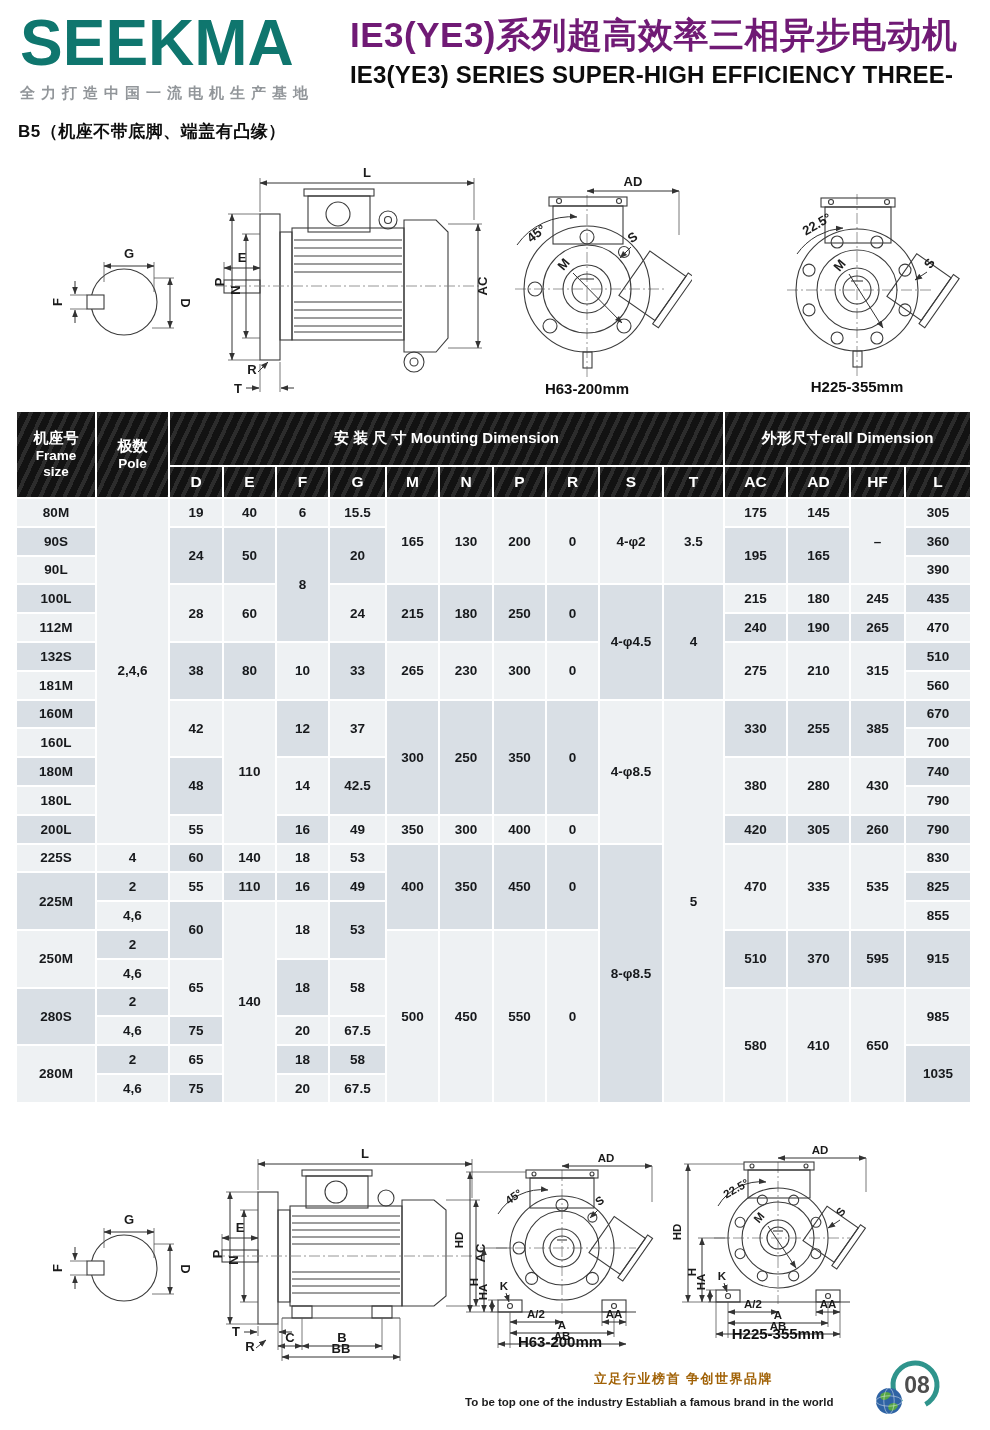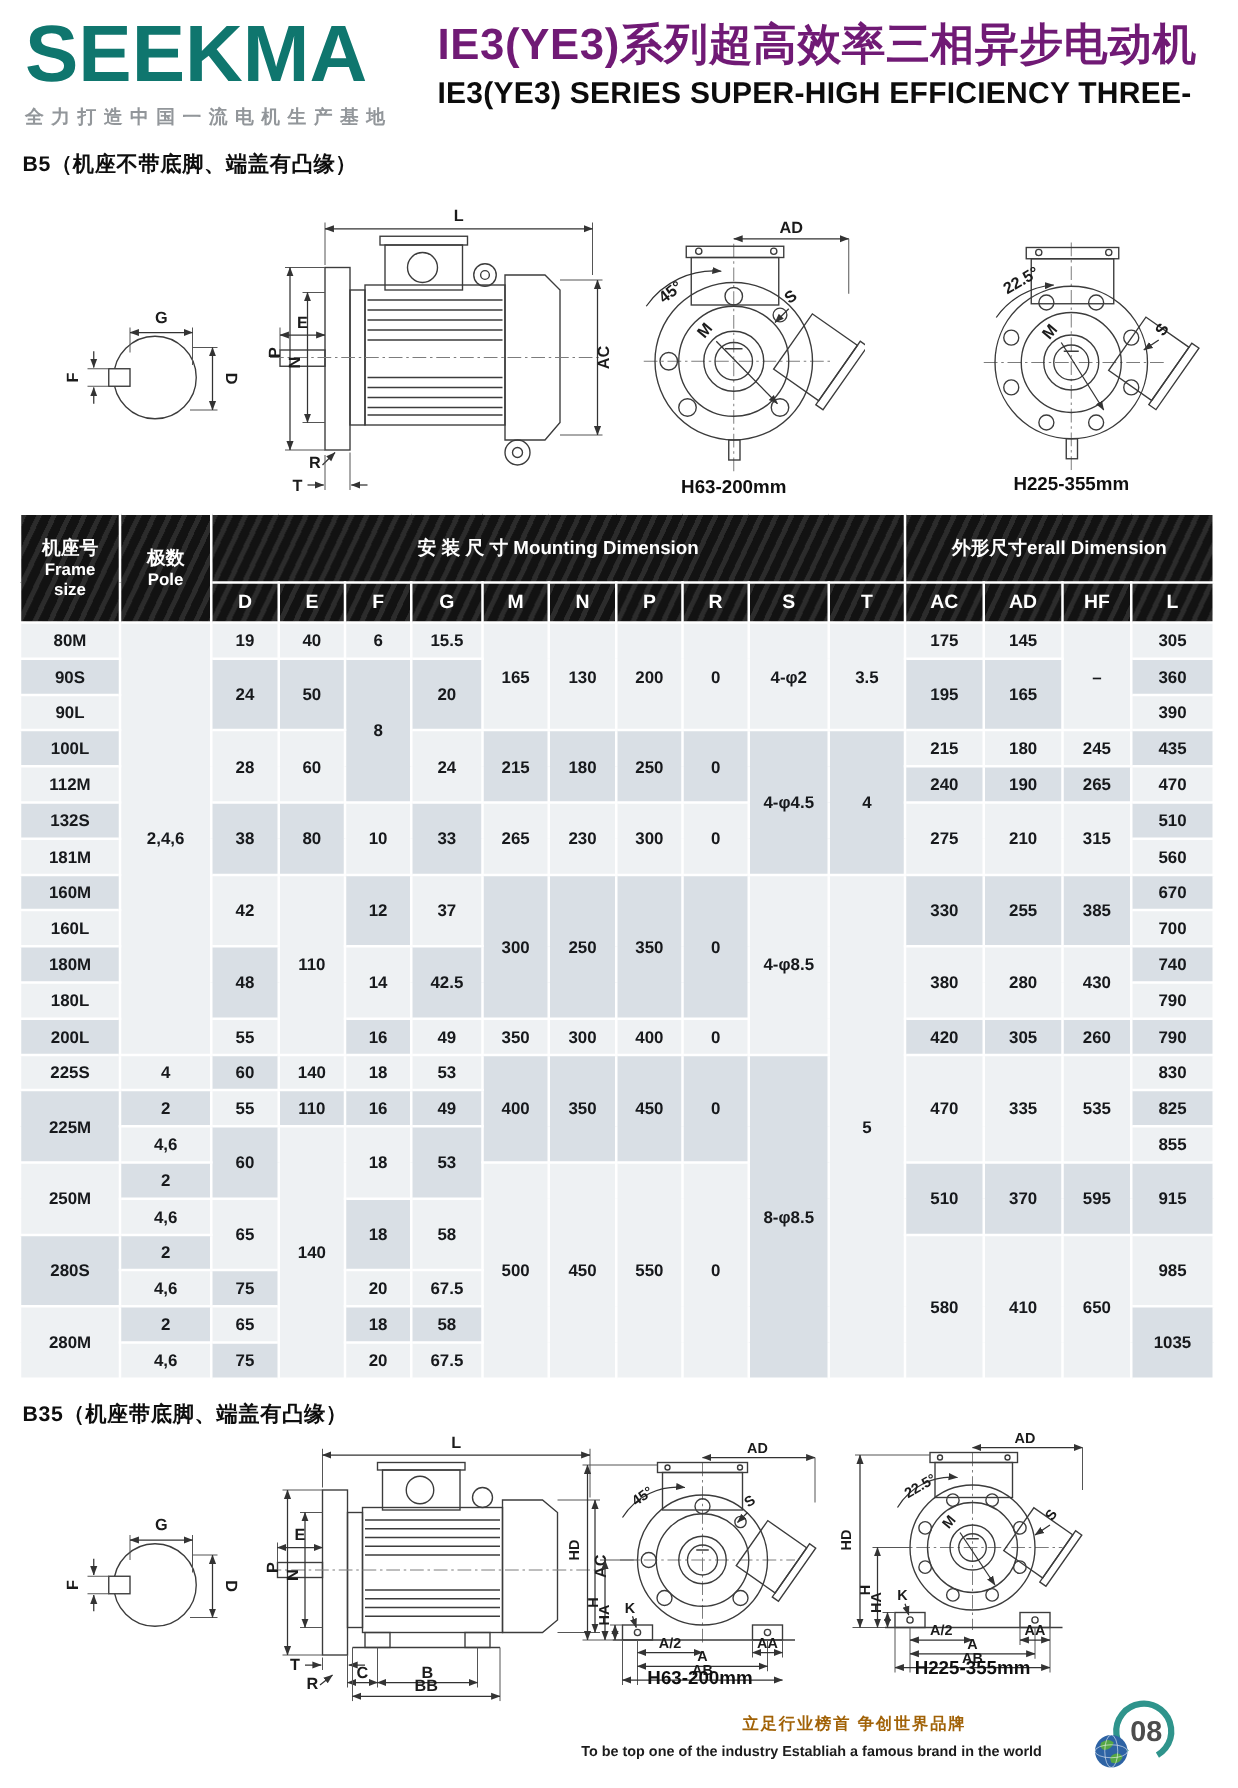--- a/index.html
+++ b/index.html
@@ -458,21 +458,20 @@
           <tr>
             <td class="lt">4,6</td>
             <td class="dk">75</td>
             <td class="lt">20</td>
             <td class="lt">67.5</td>
           </tr>
         </tbody>
       </table>
   </div>
 
-  <div class="section-label" id="b35-label">B35（机座带底脚、端盖有凸缘）</div>
 
   <svg class="fig" style="left:42px;top:1202px" width="150" height="122" viewBox="0 0 150 122">
     <circle class="ln" cx="82" cy="66" r="33" fill="url(#hp)"></circle>
     <rect class="lnw" x="45" y="59" width="17" height="14"></rect>
     <line class="ex" x1="62" y1="46" x2="62" y2="26"></line>
     <line class="ex" x1="112" y1="56" x2="112" y2="26"></line>
     <line class="dm" x1="62" y1="30" x2="112" y2="30"></line>
     <text class="dt" x="87" y="22" text-anchor="middle">G</text>
     <line class="ex" x1="112" y1="42" x2="132" y2="42"></line>
     <line class="ex" x1="110" y1="92" x2="132" y2="92"></line>

